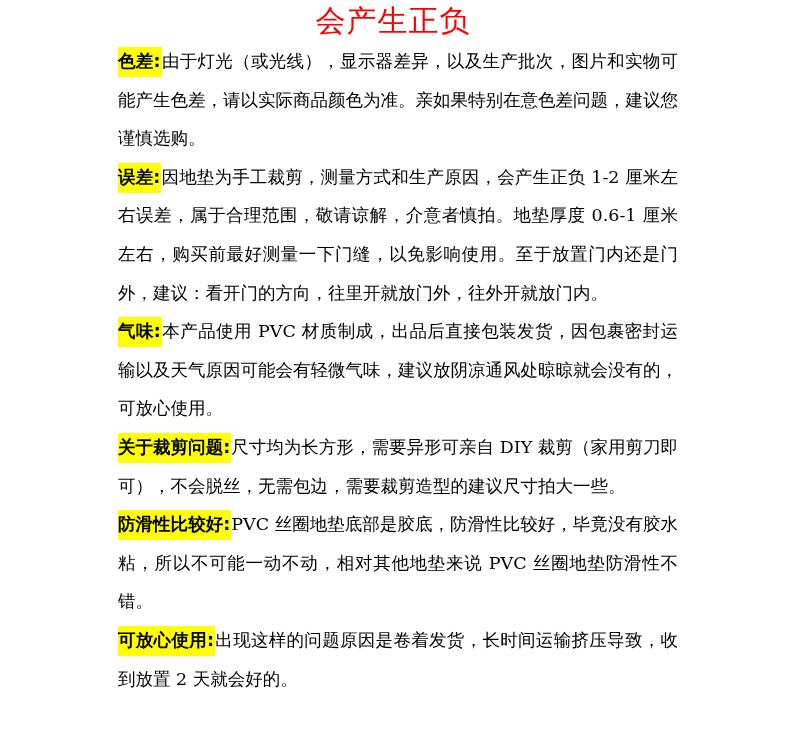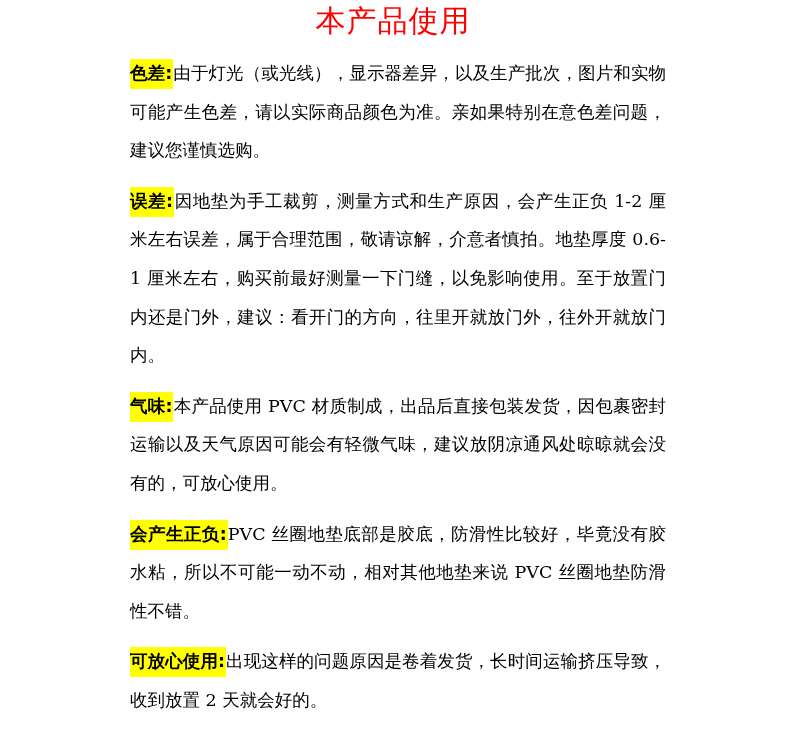--- a/index.html
+++ b/index.html
@@ -29,35 +29,36 @@
     }
     .content {
       position: absolute;
       left: 118px;
       top: 42px;
       width: 560px;
     }
     .para {
       font-size: 17.5px;
       line-height: 38.6px;
-      margin: 12px;
+      margin: 0;
       text-align: justify;
       word-break: break-all;
     }
     .label {
       background: #ffff00;
       font-weight: bold;
       font-family: "DejaVu Sans", "Liberation Sans", sans-serif;
       padding: 4px 1px 6px 0;
     }
   </style>
 </head>
 <body>
 
-<div class="title">本产品使用</div>
+<div class="title">会产生正负</div>
 
 <div class="content">
   <p class="para"><span class="label">色差:</span><span>由于灯光（或光线），显示器差异，以及生产批次，图片和实物可能产生色差，请以实际商品颜色为准。亲如果特别在意色差问题，建议您谨慎选购。</span></p>
   <p class="para"><span class="label">误差:</span><span>因地垫为手工裁剪，测量方式和生产原因，会产生正负 1-2 厘米左右误差，属于合理范围，敬请谅解，介意者慎拍。地垫厚度 0.6-1 厘米左右，购买前最好测量一下门缝，以免影响使用。至于放置门内还是门外，建议：看开门的方向，往里开就放门外，往外开就放门内。</span></p>
   <p class="para"><span class="label">气味:</span><span>本产品使用 PVC 材质制成，出品后直接包装发货，因包裹密封运输以及天气原因可能会有轻微气味，建议放阴凉通风处晾晾就会没有的，可放心使用。</span></p>
-  <p class="para"><span class="label">会产生正负:</span><span>PVC 丝圈地垫底部是胶底，防滑性比较好，毕竟没有胶水粘，所以不可能一动不动，相对其他地垫来说 PVC 丝圈地垫防滑性不错。</span></p>
+  <p class="para"><span class="label">关于裁剪问题:</span><span>尺寸均为长方形，需要异形可亲自 DIY 裁剪（家用剪刀即可），不会脱丝，无需包边，需要裁剪造型的建议尺寸拍大一些。</span></p>
+  <p class="para"><span class="label">防滑性比较好:</span><span>PVC 丝圈地垫底部是胶底，防滑性比较好，毕竟没有胶水粘，所以不可能一动不动，相对其他地垫来说 PVC 丝圈地垫防滑性不错。</span></p>
   <p class="para"><span class="label">可放心使用:</span><span>出现这样的问题原因是卷着发货，长时间运输挤压导致，收到放置 2 天就会好的。</span></p>
 </div>
 
 </body></html>

